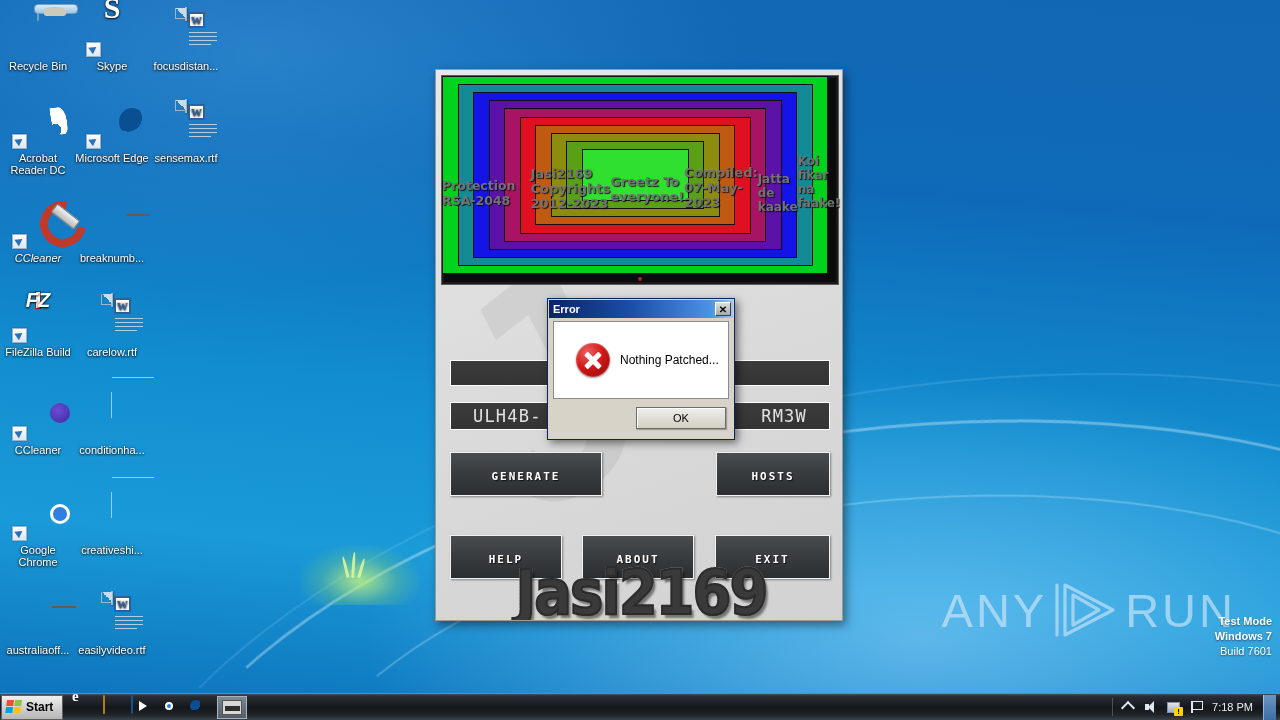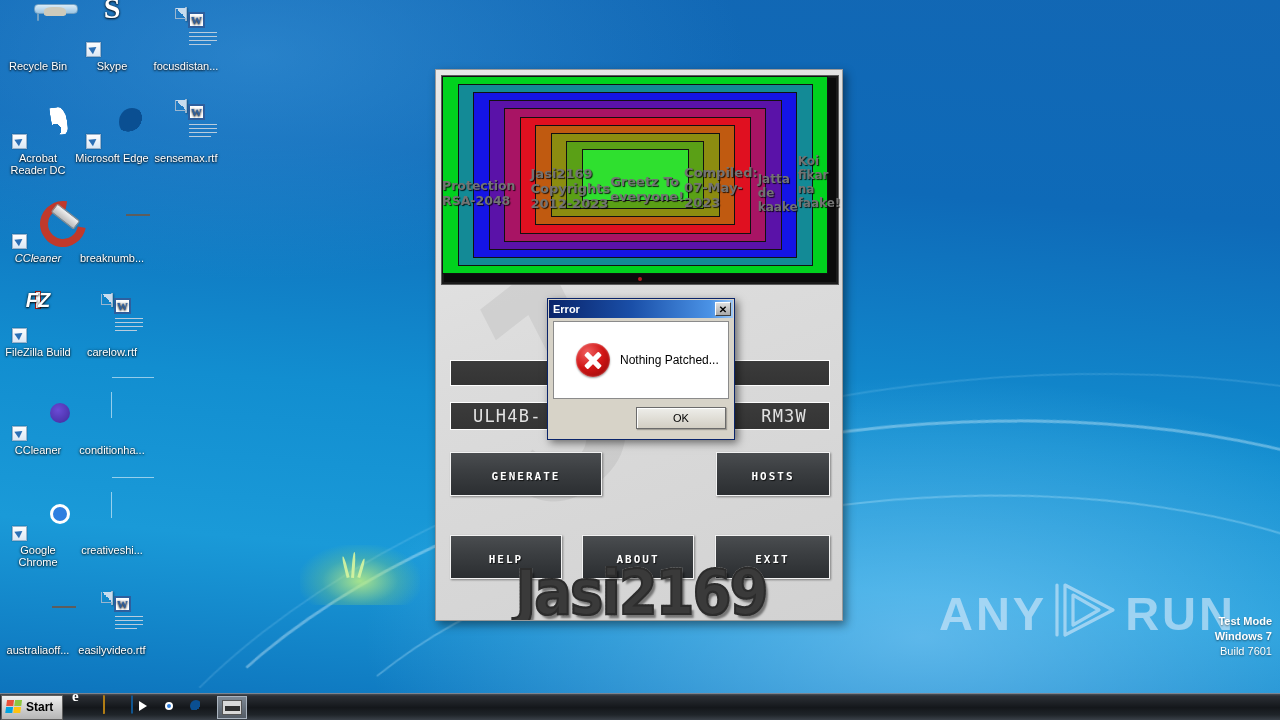--- a/index.html
+++ b/index.html
@@ -242,23 +242,23 @@
     border:1px solid #6b6b6b;
     box-shadow:inset 1px 1px 0 #fff, 1px 1px 1px rgba(0,0,0,.25);
     font-size:11px; color:#000; cursor:pointer;
     display:flex; align-items:center; justify-content:center;
     font-family:"Liberation Sans", sans-serif;
   }
 
   
   #anyrun {
     position:absolute; right:44px; bottom:52px;
-    display:flex; align-items:flex-end; gap:4px;
+    display:flex; align-items:center; gap:4px;
     color:rgba(214,234,250,.62);
-    font-size:47px; letter-spacing:3px; font-weight:700;
+    font-size:47px; letter-spacing:3px; font-weight:400;
     font-family:"Liberation Sans", sans-serif;
     pointer-events:none;
   }
   #anyrun-play {
     width:70px; height:62px; position:relative;
   }
   #anyrun-play svg { width:100%; height:100%; }
   #testmode {
     position:absolute; right:8px; bottom:34px; text-align:right;
     color:#fff; font-size:11px; font-weight:bold; line-height:15px;
@@ -522,13 +522,22 @@
   <div class="qlaunch" id="qlaunch">
       <span class="qitem"><span class="tb-ie"></span></span>
       <span class="qitem"><span class="tb-exp"></span></span>
       <span class="qitem"><span class="tb-wmp"></span></span>
       <span class="qitem"><span class="tb-chrome"></span></span>
       <span class="qitem"><span class="tb-edge"></span></span>
     </div>
   <div id="tb-active">
     <span class="mini"></span>
   </div>
+  <div id="tray">
+    <span class="sep"></span>
+    <span class="tr-ic tr-chev"></span>
+    <span class="tr-ic tr-vol"></span>
+    <span class="tr-ic tr-net"></span>
+    <span class="tr-ic tr-flag"></span>
+    <span id="clock">7:18 PM</span>
+    <span id="show-desktop"></span>
+  </div>
 </div>
 
 </body></html>

